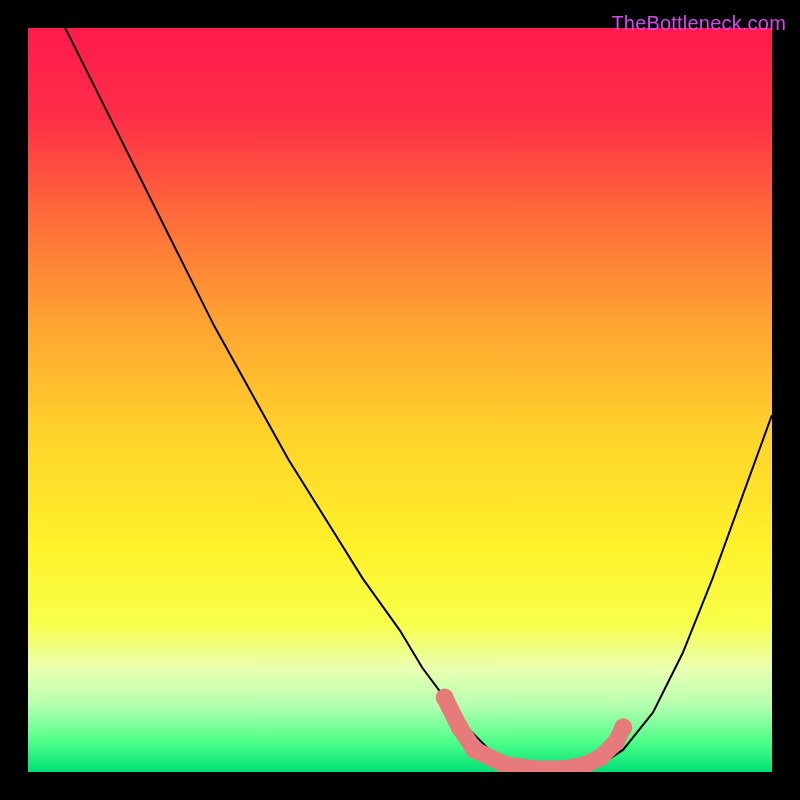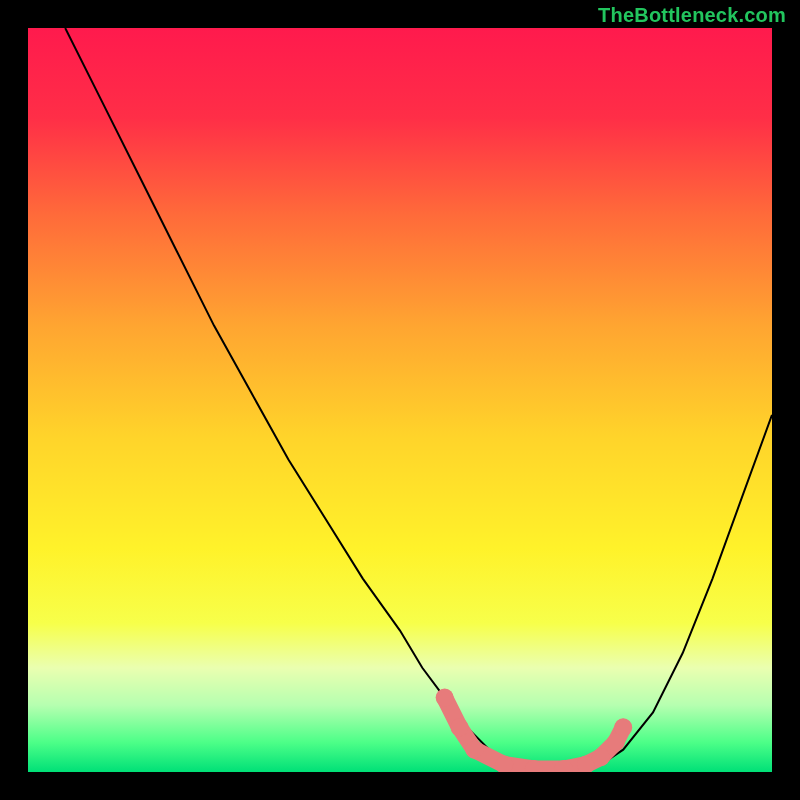--- a/index.html
+++ b/index.html
@@ -6,25 +6,25 @@
     margin: 0;
     padding: 0;
     background: #000;
     width: 800px;
     height: 800px;
     position: relative;
     font-family: Arial, Helvetica, sans-serif;
   }
   .watermark {
     position: absolute;
-    top: 4px;
+    top: 12px;
     right: 14px;
-    color: #22c55e;
+    color: #d946ef;
     font-size: 20px;
-    font-weight: 700;
+    font-weight: 400;
     letter-spacing: 0.2px;
     z-index: 10;
   }
   .plot-wrap {
     position: absolute;
     left: 28px;
     top: 28px;
     width: 744px;
     height: 744px;
   }

